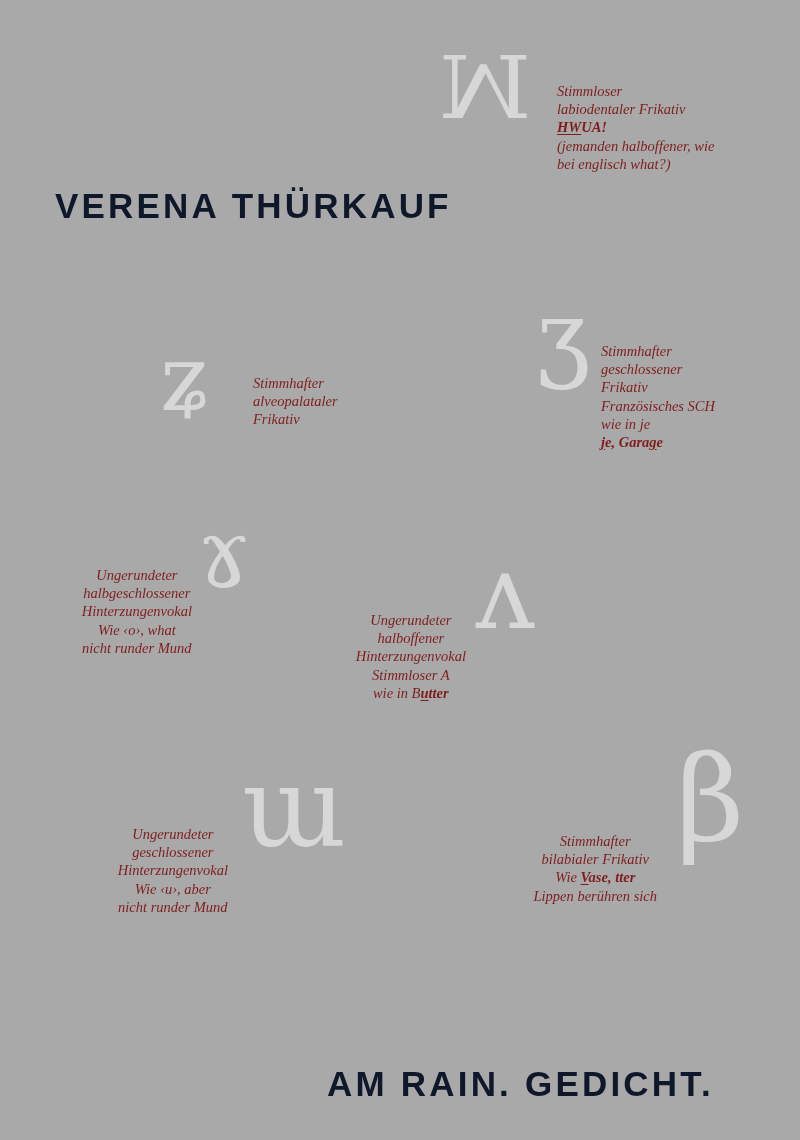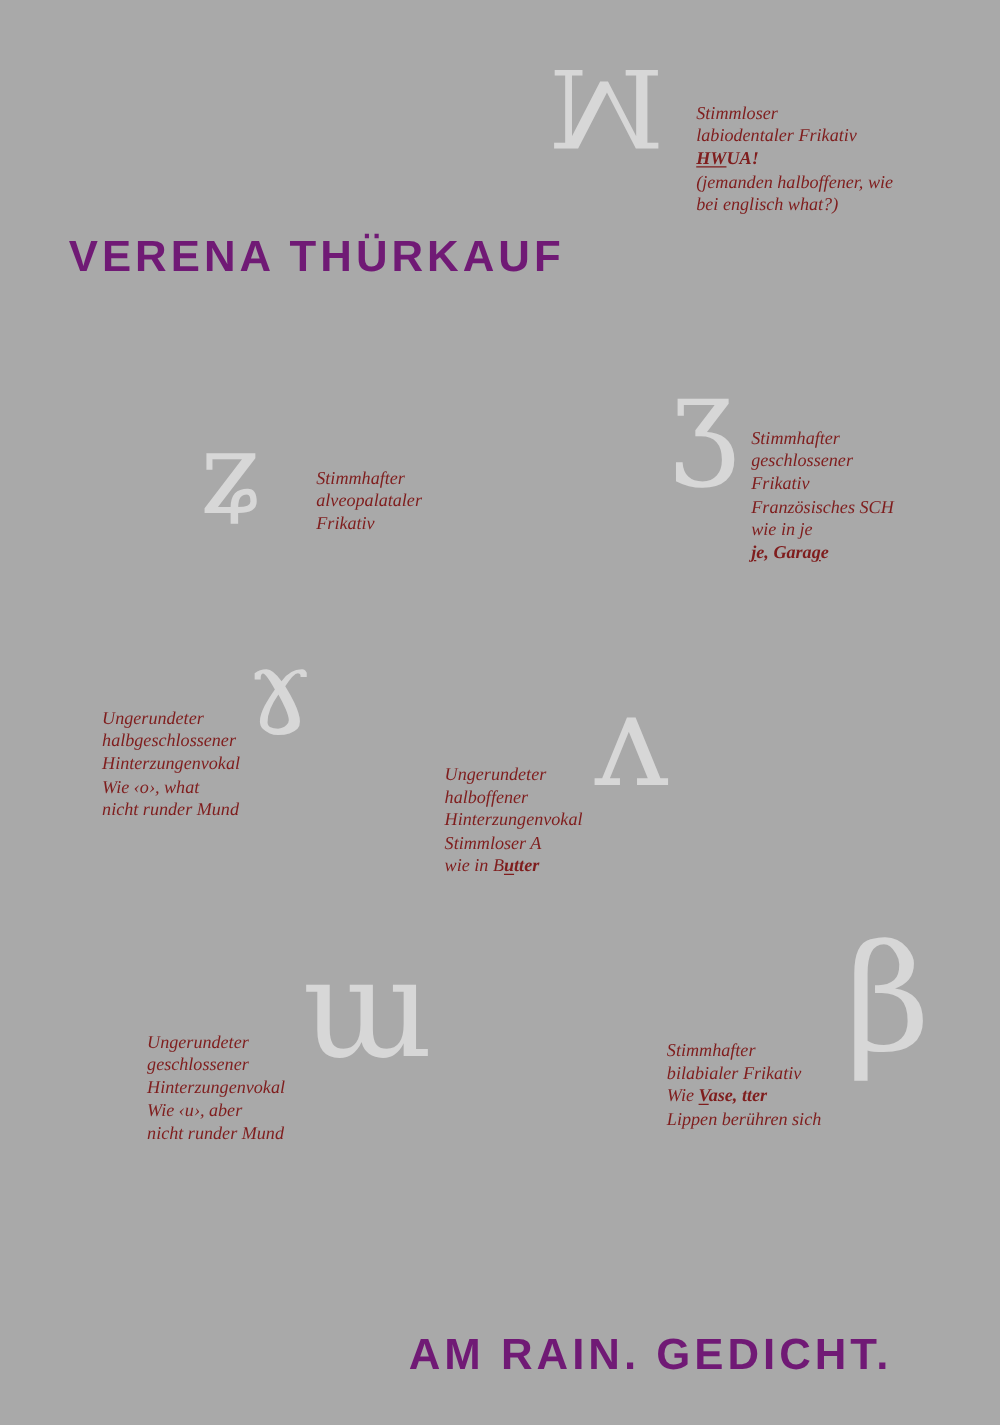--- a/index.html
+++ b/index.html
@@ -6,21 +6,21 @@
   body {
     width: 800px; height: 1140px;
     background: #a9a9a9;
     position: relative; overflow: hidden;
     font-family: "Liberation Serif", "DejaVu Serif", serif;
   }
   .title {
     position: absolute;
     font-family: "Liberation Sans", "DejaVu Sans", sans-serif;
     font-weight: bold;
-    color: #701a75;
+    color: #0f172a;
     letter-spacing: 3.2px;
     white-space: nowrap;
     margin: 0;
   }
   #author { left: 55px; top: 186px; font-size: 35px; }
   #work   { left: 327px; top: 1064px; font-size: 35px; }
 
   .glyph {
     position: absolute;
     color: #d7d7d7;
@@ -31,21 +31,21 @@
   .note {
     position: absolute;
     font-style: italic;
     font-size: 14.5px;
     line-height: 18.2px;
     color: #7f1d1d;
     margin: 0;
     white-space: nowrap;
   }
   .note .l { display: block; }
-  .note.right { text-align: left; margin-left: 18px; }
+  .note.right { text-align: center; margin-left: 18px; }
   .note u { text-decoration: underline; text-underline-offset: 2px; font-weight: bold; }
   .b { font-weight: bold; }
 </style>
 </head>
 <body>
 
 <h1 class="title" id="author">VERENA THÜRKAUF</h1>
 <h2 class="title" id="work">AM RAIN. GEDICHT.</h2>
 
 <div class="glyph" style="left:441px; top:42px; font-size:86px; transform:scaleX(1.05) scaleY(-1); transform-origin:center;">M</div>

